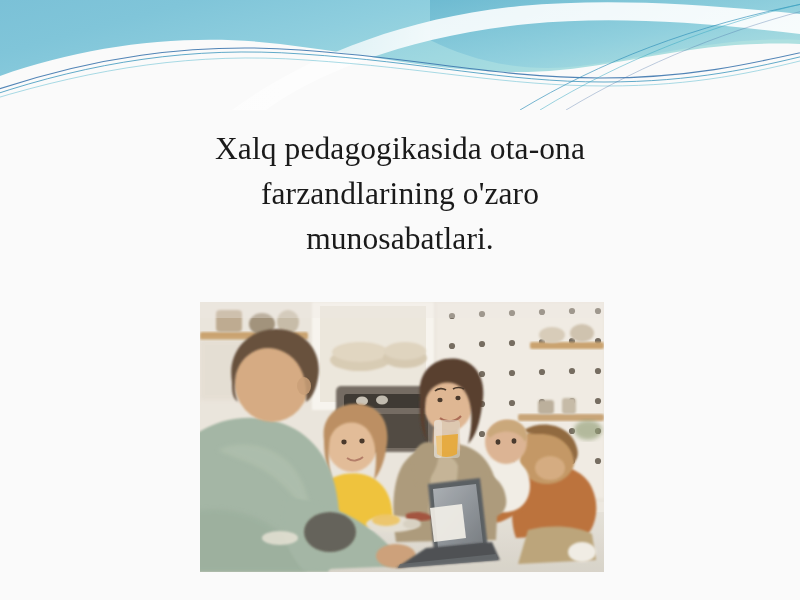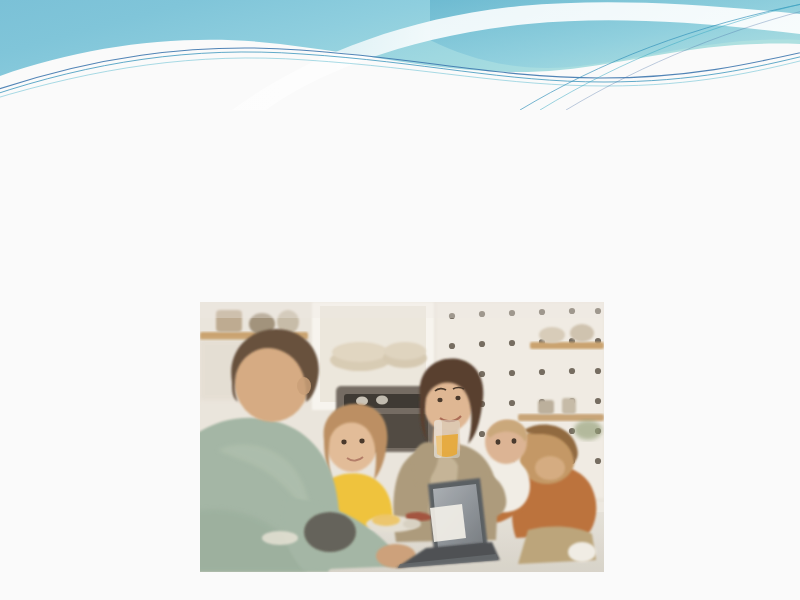--- a/index.html
+++ b/index.html
@@ -129,20 +129,25 @@
         <path d="M-10,96 C92,62 192,46 302,54 C424,62 504,82 604,82 C694,82 754,68 812,54" fill="none" stroke="#2E8FB8" stroke-width="1.0" opacity="0.75"></path>
         <path d="M-10,100 C96,68 196,52 306,60 C428,68 506,86 606,86 C696,86 756,72 812,58" fill="none" stroke="#6FC3D6" stroke-width="1.0" opacity="0.6"></path>
 
         <path d="M520,110 C600,62 690,26 812,2" fill="none" stroke="#2E8FB8" stroke-width="1.0" opacity="0.65"></path>
         <path d="M540,110 C622,60 712,24 818,0" fill="none" stroke="#36A7C2" stroke-width="0.9" opacity="0.55"></path>
         <path d="M566,110 C646,62 732,28 822,6" fill="none" stroke="#4A6FA5" stroke-width="0.8" opacity="0.45"></path>
       </g>
     </svg>
   </div>
 
+  <div class="title-block">
+    <div class="title-text">Xalq pedagogikasida ota-ona
+farzandlarining o'zaro
+munosabatlari.</div>
+  </div>
 
   <div class="photo-frame">
     <div class="photo">
       <svg viewBox="0 0 404 270" xmlns="http://www.w3.org/2000/svg">
         <defs>
           <clipPath id="photoClip">
               <rect x="0" y="0" width="404" height="270"></rect>
             </clipPath>
           <linearGradient id="counterGrad" x1="0" y1="0" x2="0" y2="1">
             <stop offset="0%" stop-color="#E9E7E1"></stop>

